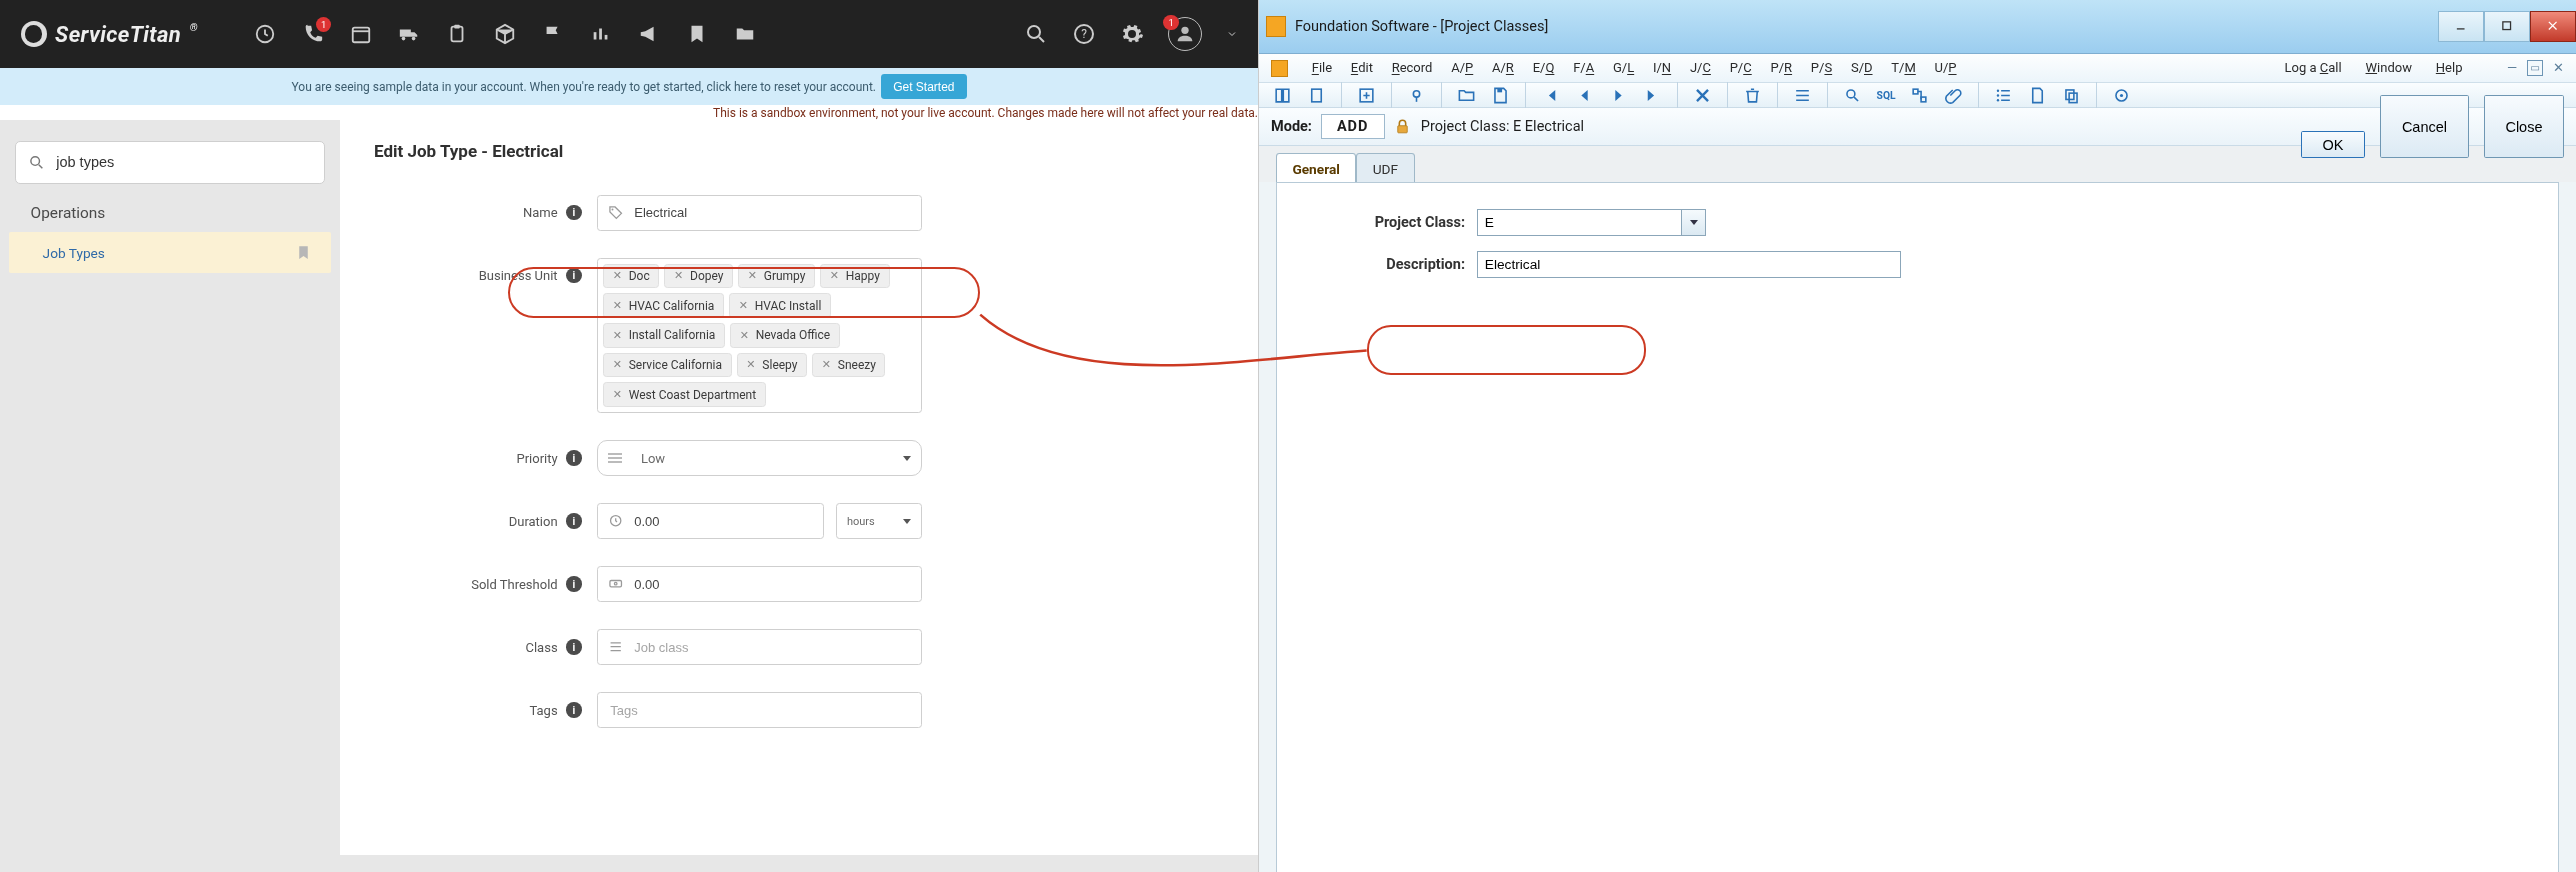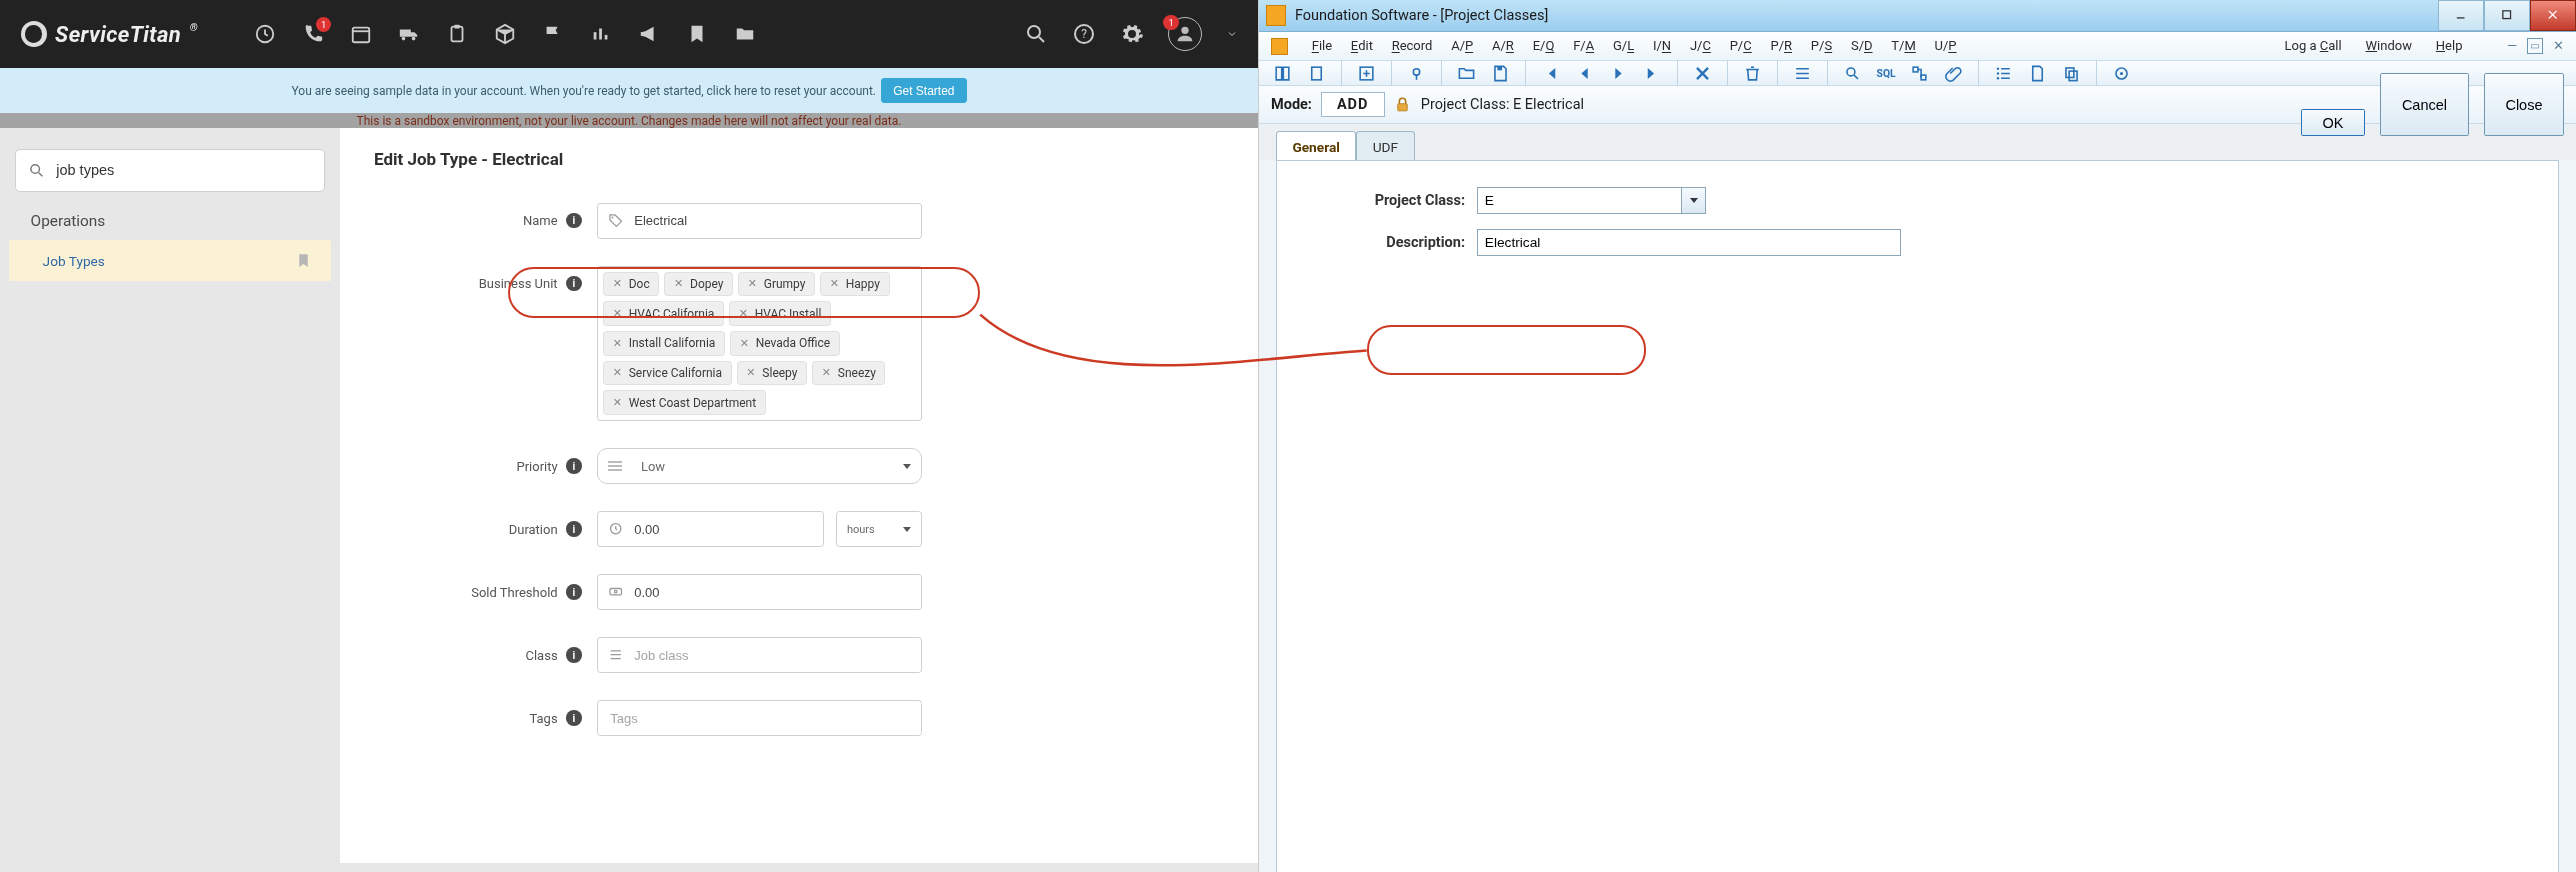--- a/index.html
+++ b/index.html
@@ -19,23 +19,23 @@
   .st-icons { display:flex; align-items:center; gap:24px; margin-left:13.7px; }
   .st-icons .ico { width:24px; height:24px; display:flex; align-items:center; justify-content:center; color:#ccc; position:relative; }
   .st-icons svg { width:22px; height:22px; fill:#ccc; }
   .badge { position:absolute; top:-5.1px; right:-6.8px; background:#d33; color:#fff; font-size:9.4px; min-width:15.4px; height:15.4px; border-radius:7.7px; display:flex; align-items:center; justify-content:center; padding:0 3.4px;}
   .st-right { margin-left:auto; display:flex; align-items:center; gap:24px; }
   .st-right .ico { width:24px;height:24px;display:flex;align-items:center;justify-content:center;color:#ccc;position:relative;}
   .st-right svg { width:24px;height:24px;fill:#ccc;}
   .avatar { width:34px;height:34px;border:1.7px solid #bbb;border-radius:50%;display:flex;align-items:center;justify-content:center;position:relative;}
   .avatar svg{fill:#bbb;width:22px;height:22px;}
   .avatar .badge{top:-3.4px;left:-5.1px;right:auto;}
-  .st-banner1 { height:45px; background:#d3ecfa; color:#3c5c6e; display:flex; align-items:center; justify-content:center; font-size:12px; position:relative;}
+  .st-banner1 { height:37px; background:#d3ecfa; color:#3c5c6e; display:flex; align-items:center; justify-content:center; font-size:12px; position:relative;}
   .st-banner1 .btn { background:#36a6d6; color:#fff; border:none; border-radius:3.4px; padding:5.1px 12px; font-size:12px; margin-left:5.1px;}
-  .st-banner2 { height:15px; background:#a3a3a3; color:#7a2e1a; display:flex; align-items:center; justify-content:center; font-size:12px; }
+  .st-banner2 { height:15px; background:#ffffff; color:#7a2e1a; display:flex; align-items:center; justify-content:flex-end; font-size:12px; }
 
   .st-body { display:flex; height:calc(100% - 137px); background:#e7e7e7; }
   .st-sidebar { width:340px; padding:20.5px 8.6px; }
   .search-box { display:flex; align-items:center; background:#fff; border:0.9px solid #cfcfcf; border-radius:5.1px; height:43px; padding:0 12px; gap:8.6px; margin:0 6.8px;}
   .search-box svg{width:19px;height:19px;fill:#777;}
   .search-box input { border:none; outline:none; width:100%; font-size:14.5px; color:#333;}
   .side-section { padding:20.5px 22px 10.3px; color:#4a4a4a; font-size:15.4px;}
   .side-item { display:flex; align-items:center; justify-content:space-between; background:#fbf1d4; color:#2f6aa8; padding:12px 19px 12px 34px; font-size:13.7px; border-radius:1.7px;}
   .side-item svg{width:17px;height:17px;fill:#b7b7b7;}
 
@@ -60,21 +60,21 @@
   .dur-row .inp{flex:1;}
   .dur-row .unitsel{width:120px;border:0.9px solid #cfcfcf;border-radius:3.4px;height:36px;display:flex;align-items:center;justify-content:space-between;padding:0 10.3px;color:#6a6a6a;}
   .unitsel .caret{border-left:4.3px solid transparent;border-right:4.3px solid transparent;border-top:5.1px solid #555;}
   input::placeholder{color:#a5a5a5;}
 
   
   .red-oval1 { position:absolute; left:508px; top:267px; width:472px; height:51px; border:2.6px solid #cc3a23; border-radius:26px; pointer-events:none; z-index:50;}
   svg.connector { position:absolute; left:0; top:0; pointer-events:none; z-index:49;}
 
   
-  .fs-titlebar { height:32px; background:linear-gradient(#bfe3f7,#9bcdef); display:flex; align-items:center; padding:0 0 0 6.8px; gap:8.6px; border-bottom:0.9px solid #7faed0;}
+  .fs-titlebar { height:54px; background:linear-gradient(#bfe3f7,#9bcdef); display:flex; align-items:center; padding:0 0 0 6.8px; gap:8.6px; border-bottom:0.9px solid #7faed0;}
   .fs-titlebar .appicon { width:20.5px;height:20.5px;background:#f5a623;border:0.9px solid #c9820e;}
   .fs-title { color:#1b1b1b; font-size:14.5px;}
   .fs-winbtns { margin-left:auto; display:flex;}
   .fs-winbtns .b { width:46px;height:31px;display:flex;align-items:center;justify-content:center;margin-top:-0.9px;}
   .fs-winbtns .min,.fs-winbtns .max{background:linear-gradient(#eaf5fb,#c9e4f3);border:0.9px solid #8cb8d4;}
   .fs-winbtns .close{background:linear-gradient(#f08a7a,#c23a2a);border:0.9px solid #8e2618;color:#fff;}
   .fs-winbtns svg{width:15.4px;height:15.4px;}
 
   .fs-menubar { height:29px; background:linear-gradient(#fdfefe,#ecf5fb); display:flex; align-items:center; gap:22px; padding:0 12px; font-size:13px; color:#2b2b2b; border-bottom:0.9px solid #cfdfea;}
   .fs-menubar .appicon{width:17px;height:17px;background:#f5a623;border:0.9px solid #c9820e;}

